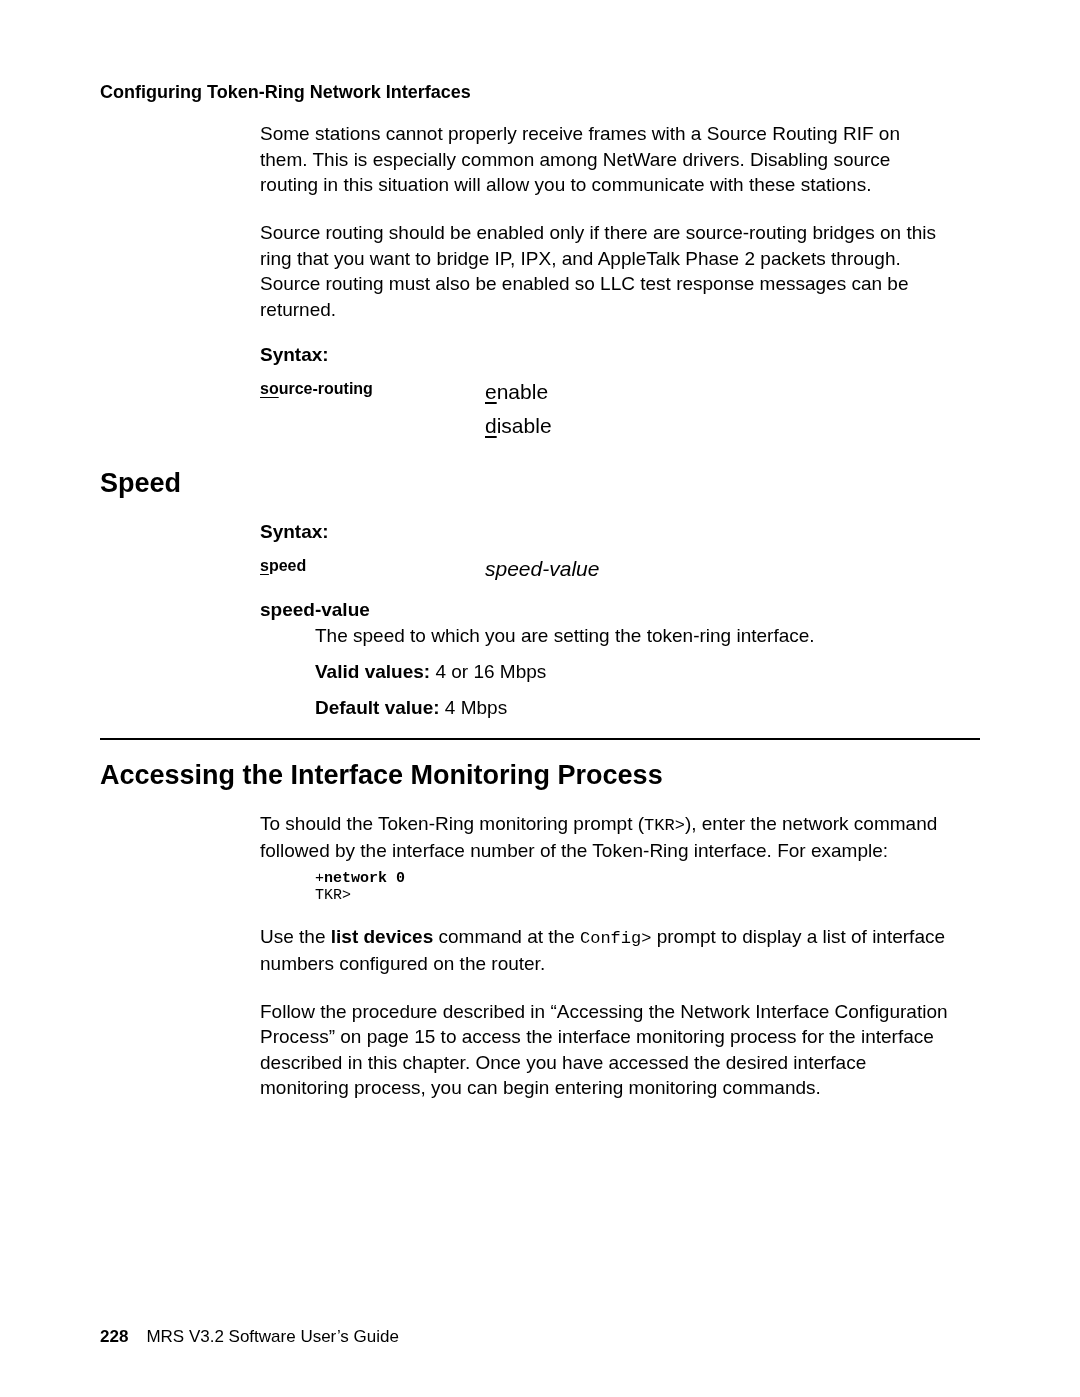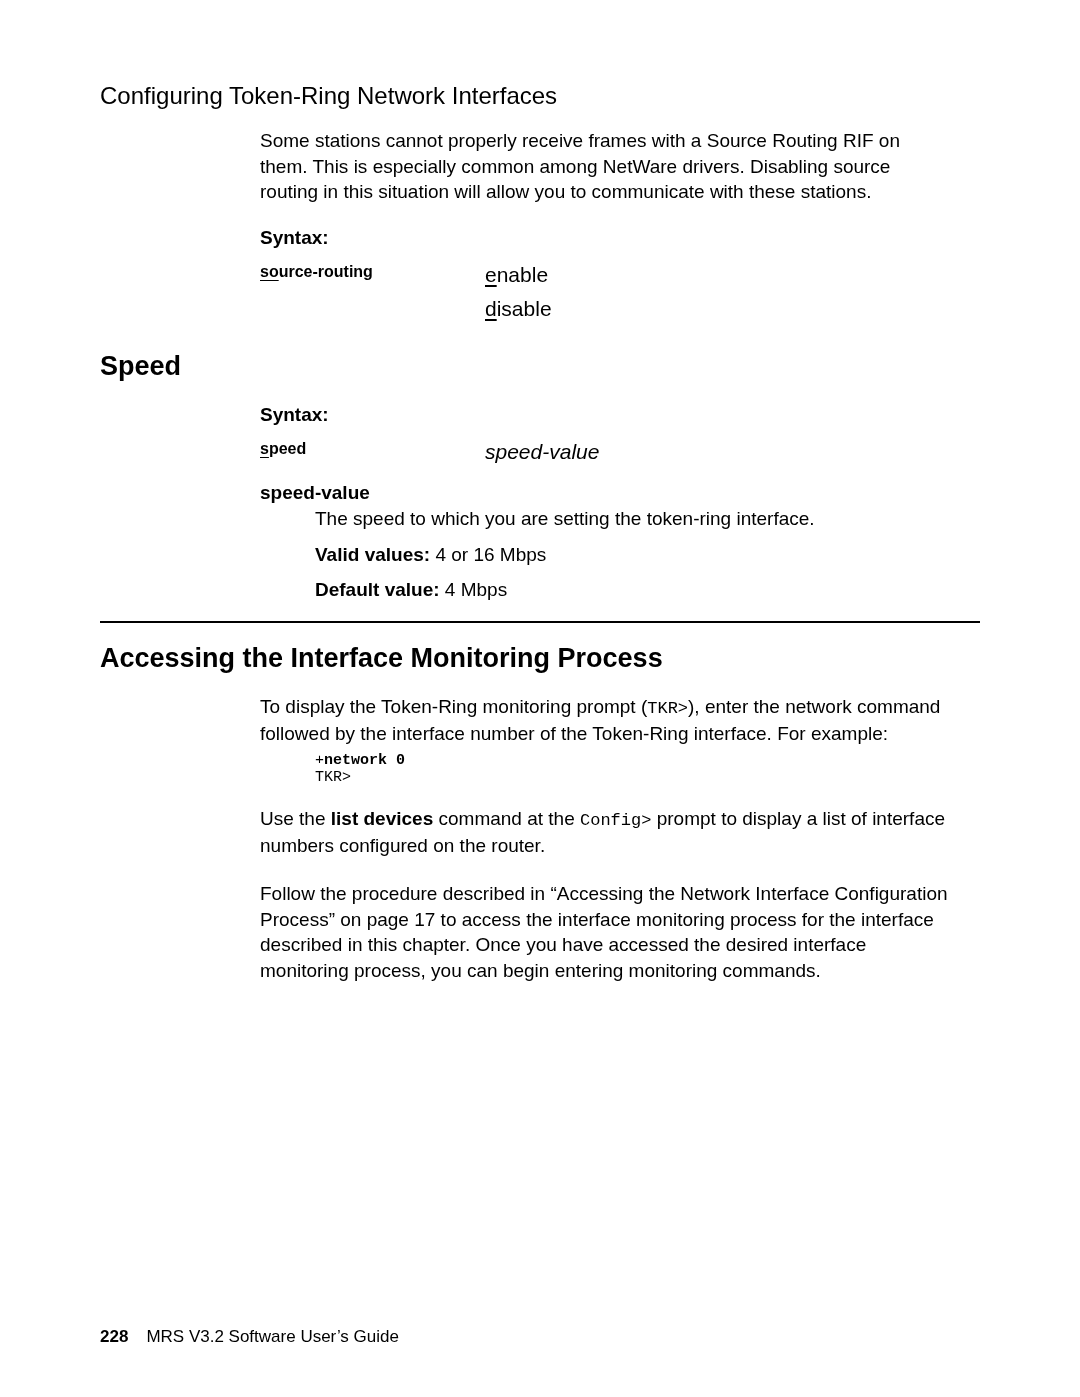--- a/index.html
+++ b/index.html
@@ -12,22 +12,22 @@
     width: 1080px;
     height: 1397px;
     position: relative;
     box-sizing: border-box;
   }
   .page {
     padding: 82px 100px 0 100px;
     box-sizing: border-box;
   }
   .sec-title {
-    font-size: 24px;
-    font-weight: normal;
+    font-size: 18px;
+    font-weight: bold;
     margin-bottom: 18px;
   }
   .indent {
     margin-left: 160px;
     margin-right: 30px;
   }
   .para {
     font-size: 19px;
     line-height: 1.35;
     margin-bottom: 22px;
@@ -110,20 +110,21 @@
 </style>
 </head>
 <body>
 
 <div class="page">
 
   <div class="sec-title">Configuring Token-Ring Network Interfaces</div>
 
   <div class="indent">
     <div class="para">Some stations cannot properly receive frames with a Source Routing RIF on them. This is especially common among NetWare drivers. Disabling source routing in this situation will allow you to communicate with these stations.</div>
+    <div class="para">Source routing should be enabled only if there are source-routing bridges on this ring that you want to bridge IP, IPX, and AppleTalk Phase 2 packets through. Source routing must also be enabled so LLC test response messages can be returned.</div>
 
     <div class="syntax-lbl">Syntax:</div>
 
     <div class="syntax-row">
       <div class="syntax-col1 cmd-name"><span class="ul-first">so</span><span>urce-routing</span></div>
       <div class="syntax-col2"><span class="ul-first">e</span><span>nable</span></div>
     </div>
     <div class="syntax-row">
       <div class="syntax-col1"></div>
       <div class="syntax-col2"><span class="ul-first">d</span><span>isable</span></div>
@@ -145,27 +146,27 @@
     <div class="dl-def">The speed to which you are setting the token-ring interface.</div>
     <div class="dl-def"><span class="bold">Valid values:</span><span> 4 or 16 Mbps</span></div>
     <div class="dl-def"><span class="bold">Default value:</span><span> 4 Mbps</span></div>
   </div>
 
   <hr class="hr">
 
   <div class="h1">Accessing the Interface Monitoring Process</div>
 
   <div class="indent">
-    <div class="para" style="margin-bottom:6px;"><span>To display the Token-Ring monitoring prompt (</span><span class="code">TKR&gt;</span><span>), enter the network command followed by the interface number of the Token-Ring interface. For example:</span></div>
+    <div class="para" style="margin-bottom:6px;"><span>To should the Token-Ring monitoring prompt (</span><span class="code">TKR&gt;</span><span>), enter the network command followed by the interface number of the Token-Ring interface. For example:</span></div>
 
     <div class="codeblock"><span>+</span><span class="bold">network 0</span>
 <span>TKR&gt;</span></div>
 
     <div class="para"><span>Use the </span><span class="bold">list devices</span><span> command at the </span><span class="code">Config&gt;</span><span> prompt to display a list of interface numbers configured on the router.</span></div>
 
-    <div class="para">Follow the procedure described in “Accessing the Network Interface Configuration Process” on page 17  to access the interface monitoring process for the interface described in this chapter. Once you have accessed the desired interface monitoring process, you can begin entering monitoring commands.</div>
+    <div class="para">Follow the procedure described in “Accessing the Network Interface Configuration Process” on page 15  to access the interface monitoring process for the interface described in this chapter. Once you have accessed the desired interface monitoring process, you can begin entering monitoring commands.</div>
   </div>
 
 </div>
 
 <div class="footer">
   <span class="pgnum">228</span><span>MRS V3.2 Software User’s Guide</span>
 </div>
 
 </body></html>

